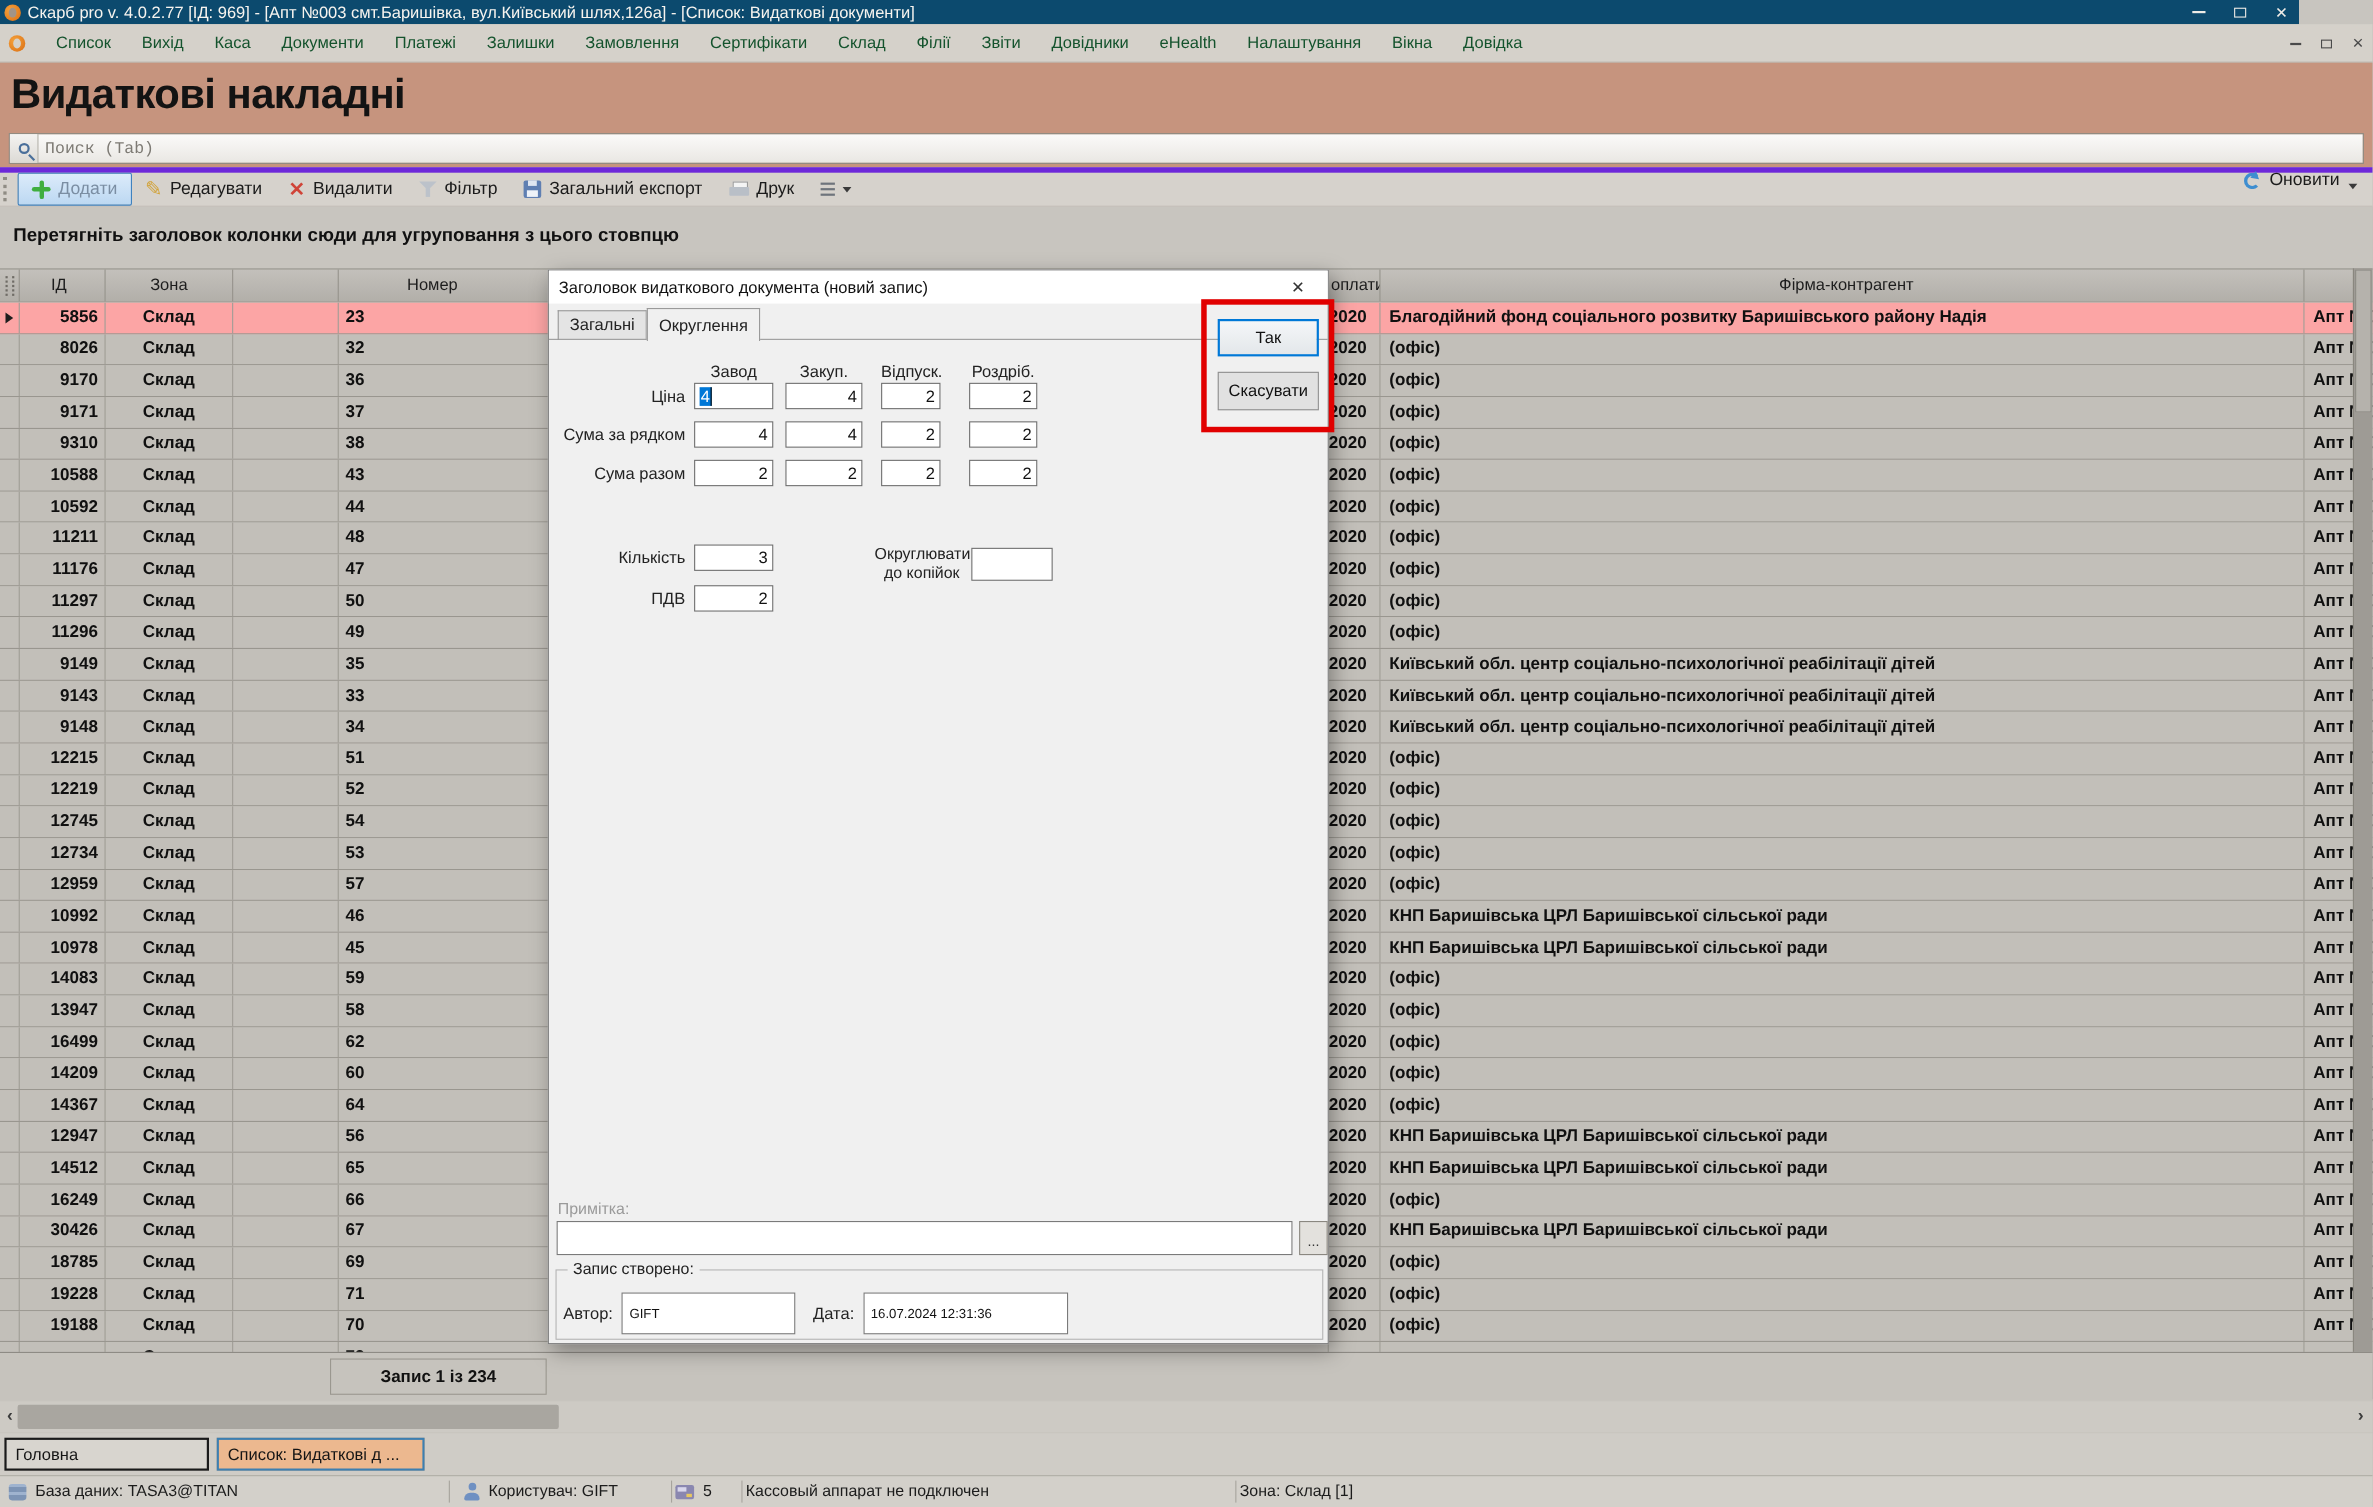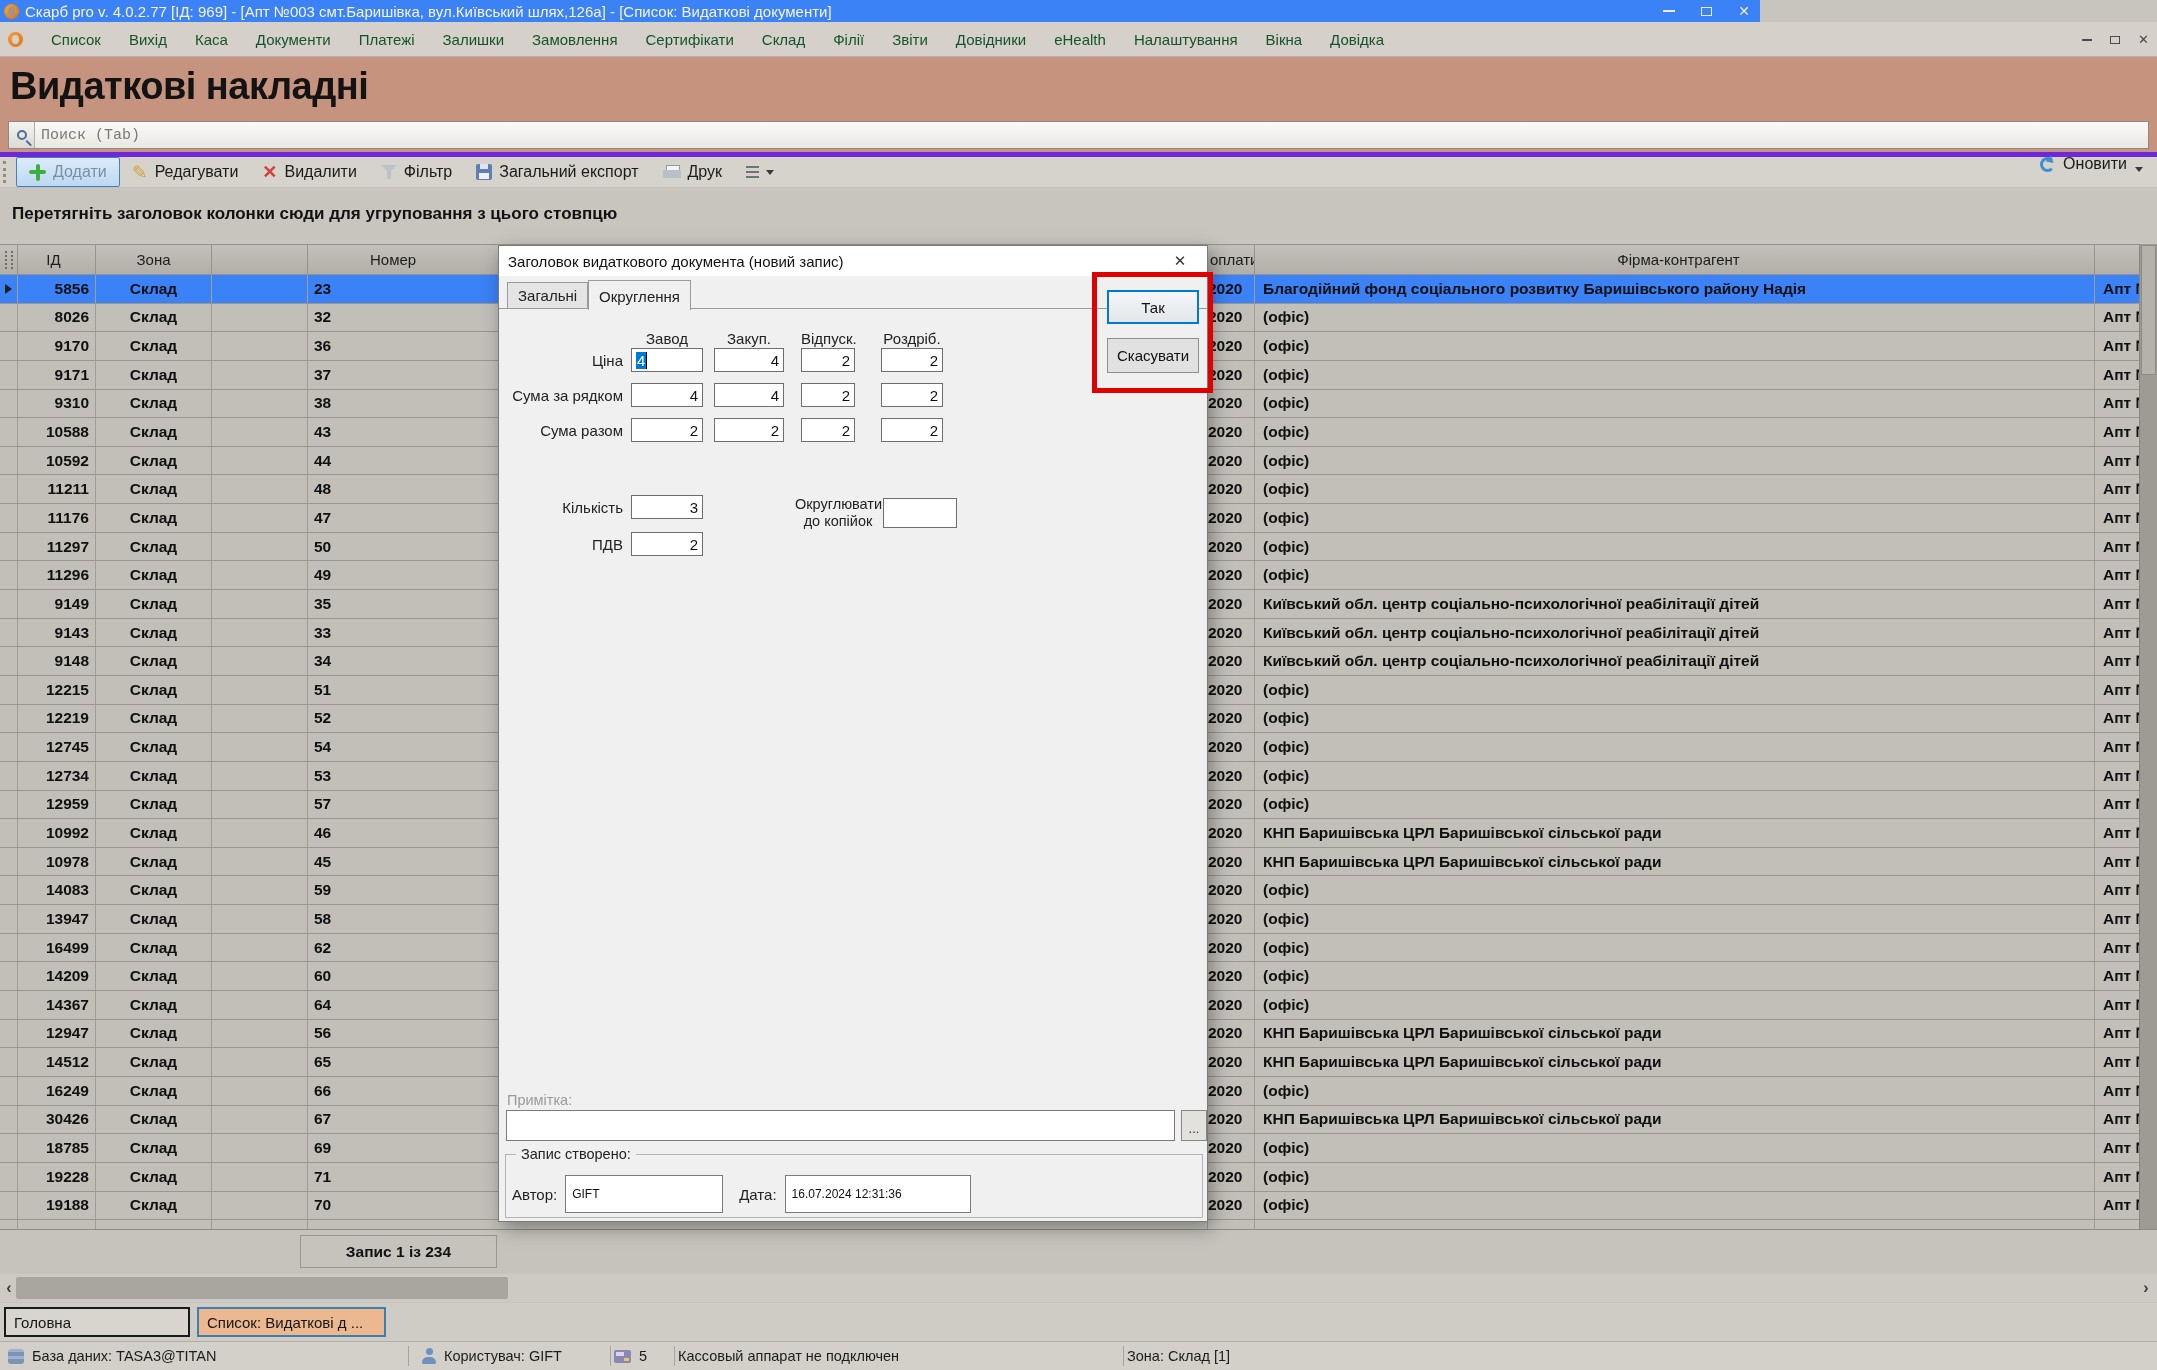--- a/index.html
+++ b/index.html
@@ -1,20 +1,20 @@
 <!DOCTYPE html>
 <html><head>
 <meta charset="utf-8">
 <style>
   * { margin:0; padding:0; box-sizing:border-box; }
   html,body { width:2157px; height:1370px; overflow:hidden; }
   body { font-family:"Liberation Sans", sans-serif; background:#c8c5bf; position:relative; }
 
   
-  .titlebar { position:absolute; left:0; top:0; width:1760px; height:22px; background:#3b82f6; color:#f7f4ef; font-size:15px; display:flex; align-items:center; padding-left:4px; }
+  .titlebar { position:absolute; left:0; top:0; width:2090px; height:22px; background:#0c4a6e; color:#f7f4ef; font-size:15px; display:flex; align-items:center; padding-left:4px; }
   .titlebar .ttext { margin-left:6px; white-space:nowrap; }
   .win-controls { position:absolute; right:10px; top:0; height:22px; display:flex; gap:26px; align-items:center; }
   .wc-min { width:12px; height:2px; background:#efece7; }
   .wc-max { width:11px; height:9px; border:1.5px solid #efece7; }
   .wc-close { color:#efece7; font-size:14px; line-height:1; }
 
   .logo-orb { width:15px; height:15px; border-radius:50%; background:radial-gradient(circle at 35% 35%, #f5a23c, #d96d12); position:relative; }
   .logo-orb:after { content:""; position:absolute; left:4px; top:3px; width:7px; height:9px; border-radius:50%; background:#a19488; }
   .menubar .logo-orb:after { background:#d5d1ca; }
 
@@ -61,21 +61,21 @@
   .icon-refresh { width:15px; height:15px; border:3px solid #3e8ed0; border-radius:50%; border-right-color:transparent; position:relative; }
   .icon-refresh:after { content:""; position:absolute; right:-6px; top:-2px; border:4px solid transparent; border-left:7px solid #3e8ed0; transform:rotate(40deg); }
 
   .grouphint { position:absolute; left:12px; top:204px; font-size:17px; font-weight:bold; color:#111; }
 
   
   .grid-header { position:absolute; left:0; top:244px; width:2157px; height:31px; background:linear-gradient(#c3c0bb,#b2afa9); border-top:1px solid #96938c; border-bottom:1px solid #96938c; display:flex; font-size:15px; color:#1d1d1d; }
   .hcell { border-right:1px solid #96938c; display:flex; align-items:center; justify-content:center; overflow:hidden; white-space:nowrap; }
   .grid-body { position:absolute; left:0; top:275px; width:2157px; height:954px; overflow:hidden; background:#c1beb8; }
   .trow { display:flex; height:28.65px; background:#c2bfb9; border-bottom:1px solid #99968f; font-size:15.5px; font-weight:bold; color:#101010; }
-  .trow.selected { background:#3b82f6; }
+  .trow.selected { background:#fca5a5; }
   .tcell { border-right:1px solid #a09d96; display:flex; align-items:center; overflow:hidden; white-space:nowrap; }
   .c-ind { width:18px; justify-content:center; }
   .c-id { width:78px; justify-content:flex-end; padding-right:6px; }
   .c-zone { width:116px; justify-content:center; }
   .c-sp { width:96px; }
   .c-num { width:900px; padding-left:6px; }
   .c-year { width:47px; }
   .c-firm { width:840px; padding-left:8px; }
   .c-apt { flex:1; padding-left:8px; border-right:none; }
   .tri { width:0; height:0; border-top:5px solid transparent; border-bottom:5px solid transparent; border-left:7px solid #1e1e1e; }

